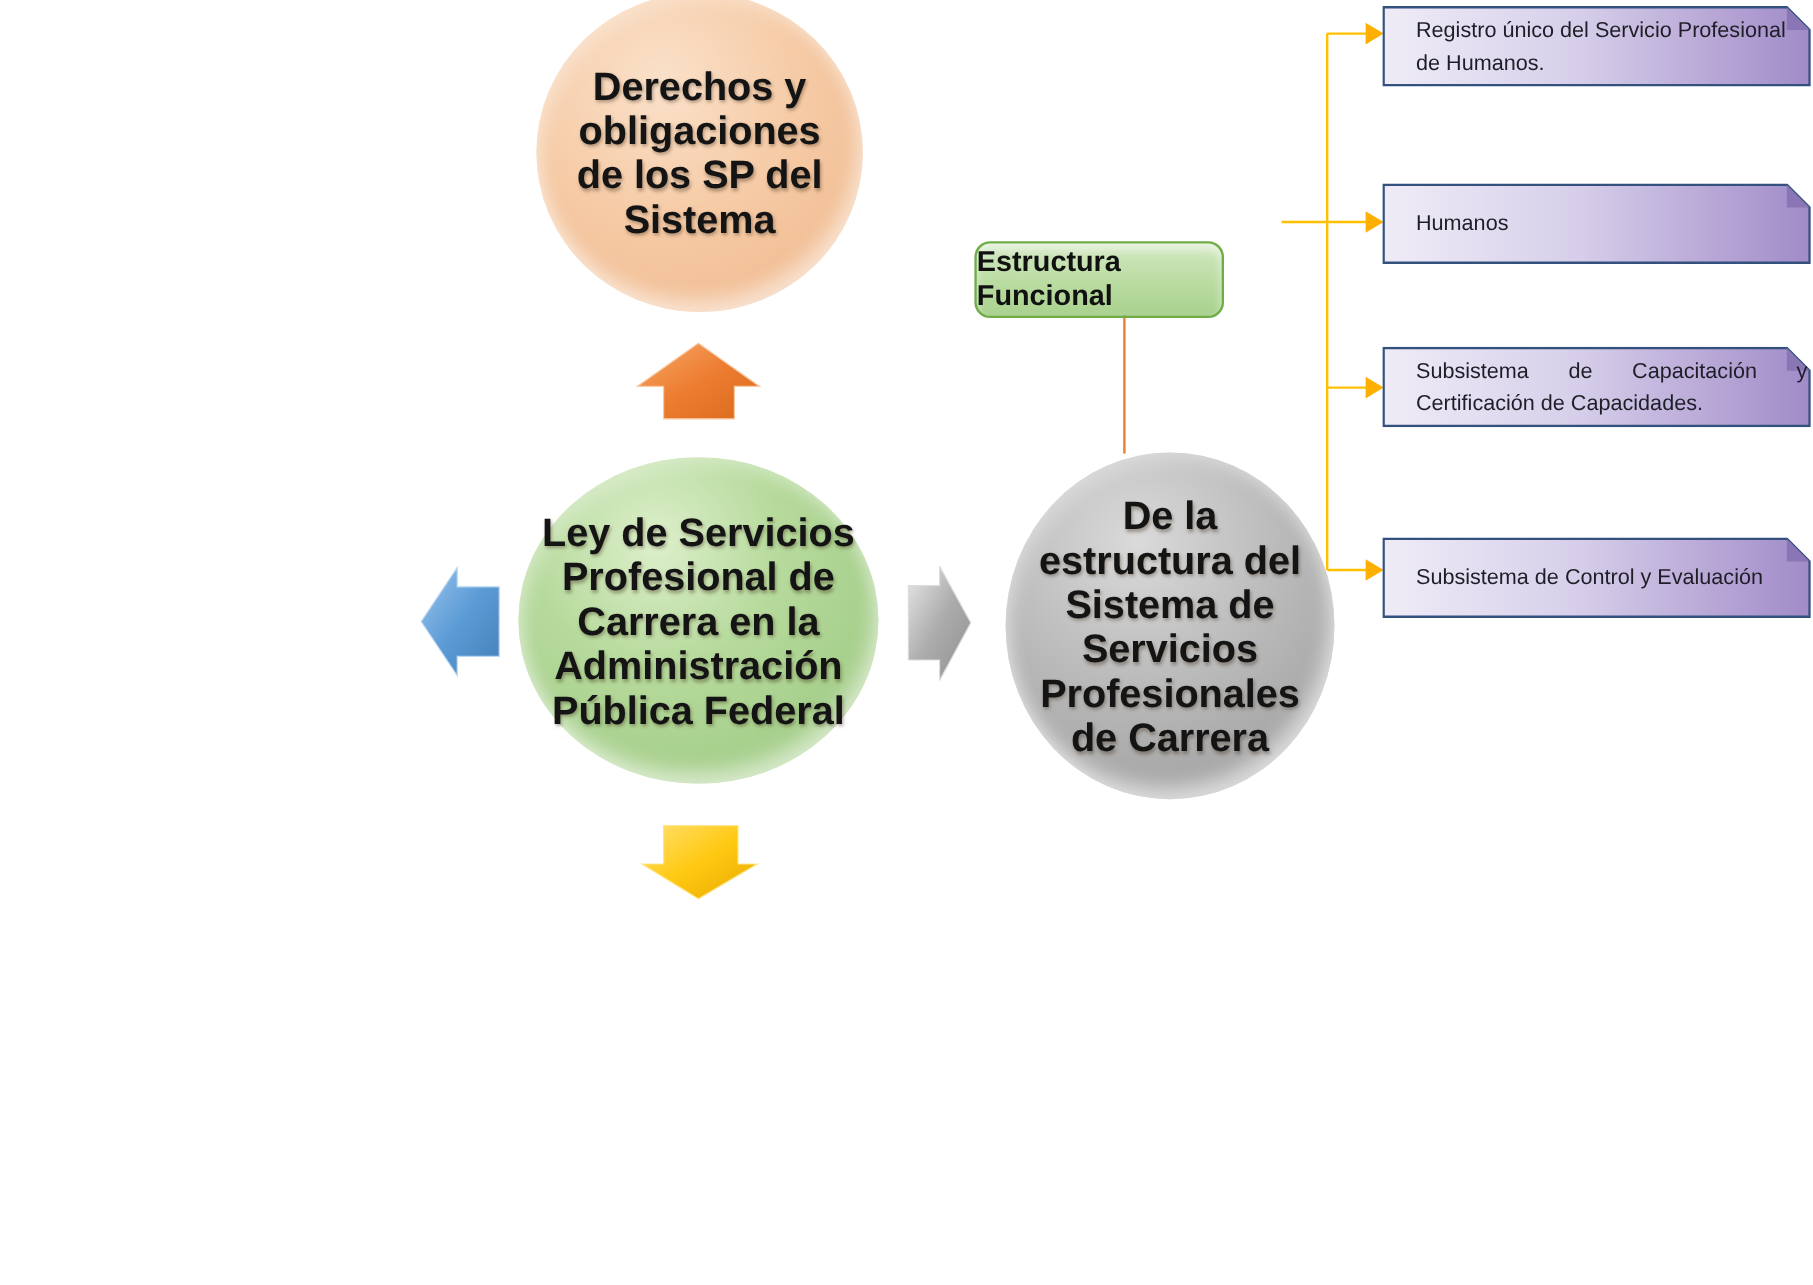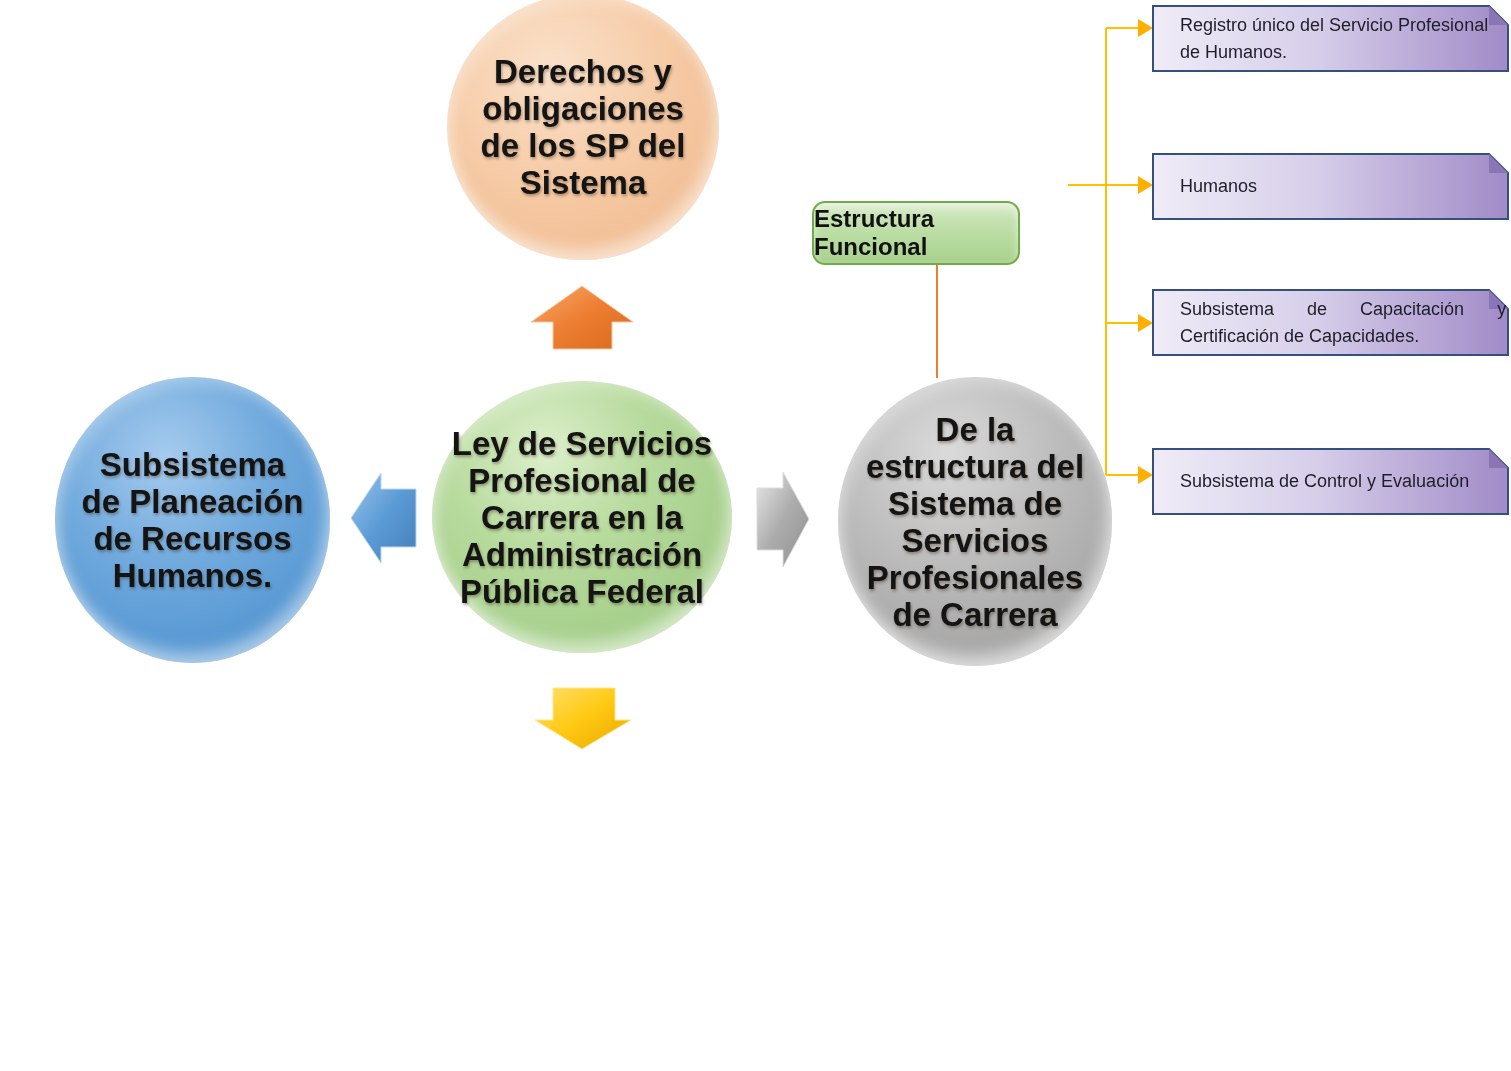--- a/index.html
+++ b/index.html
@@ -127,26 +127,20 @@
   </div>
 
   <div class="circle c-center">
     <div class="circle-label">Ley de Servicios
 Profesional de
 Carrera en la
 Administración
 Pública Federal</div>
   </div>
 
-  <div class="circle c-left">
-    <div class="circle-label">Subsistema
-de Planeación
-de Recursos
-Humanos.</div>
-  </div>
 
   <div class="circle c-right">
     <div class="circle-label">De la
 estructura del
 Sistema de
 Servicios
 Profesionales
 de Carrera</div>
   </div>
 

